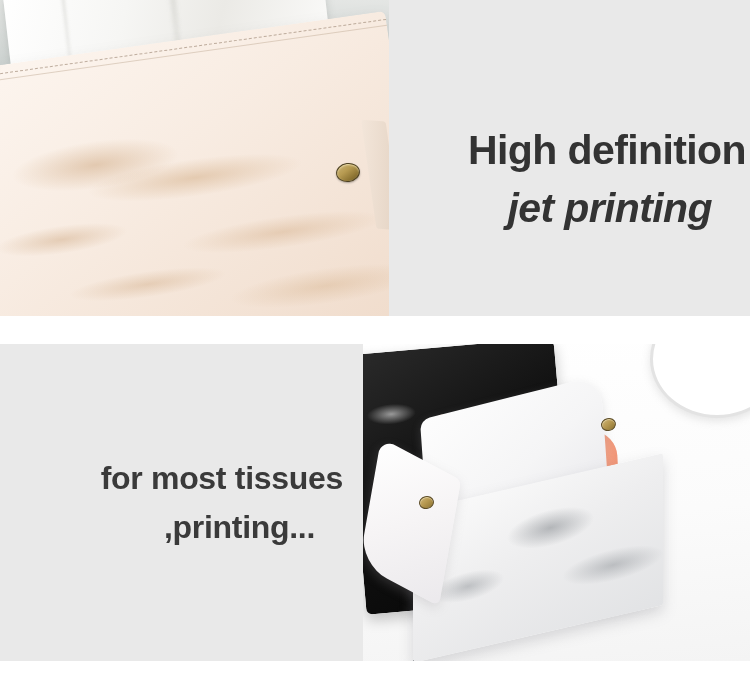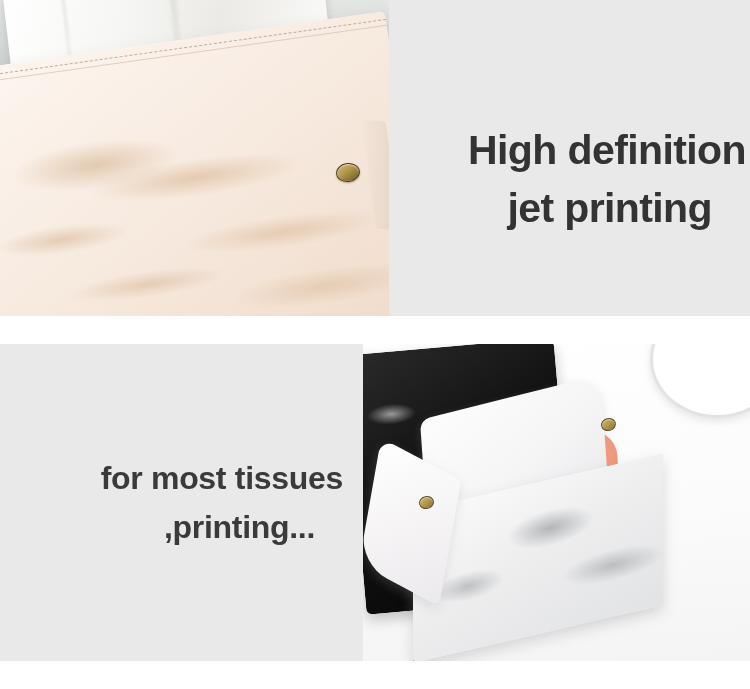--- a/index.html
+++ b/index.html
@@ -58,21 +58,21 @@
 
   .headline {
     color: #333333;
     font-weight: bold;
     font-size: 41px;
     line-height: 1.42;
     letter-spacing: -0.6px;
     text-align: right;
     white-space: nowrap;
   }
-  .headline-line2 { padding-right: 34px; }
+  .headline-line2 { padding-right: 34px; font-style: italic; }
 
   
   .row-gap {
     position: absolute;
     left: 0;
     top: 316px;
     width: 750px;
     height: 28px;
     background: #ffffff;
   }

